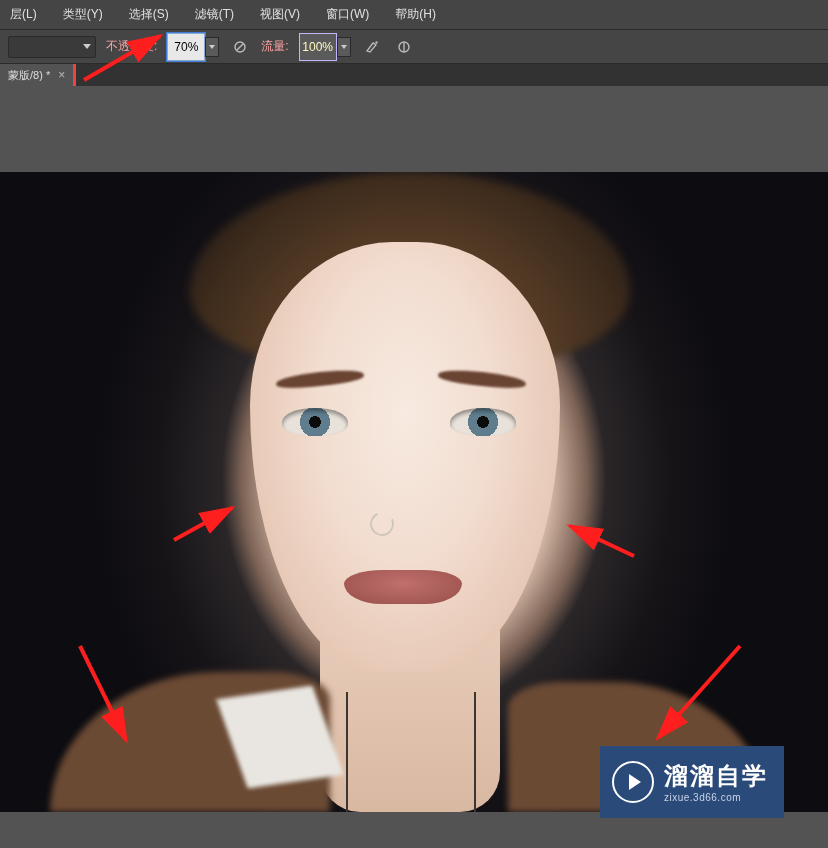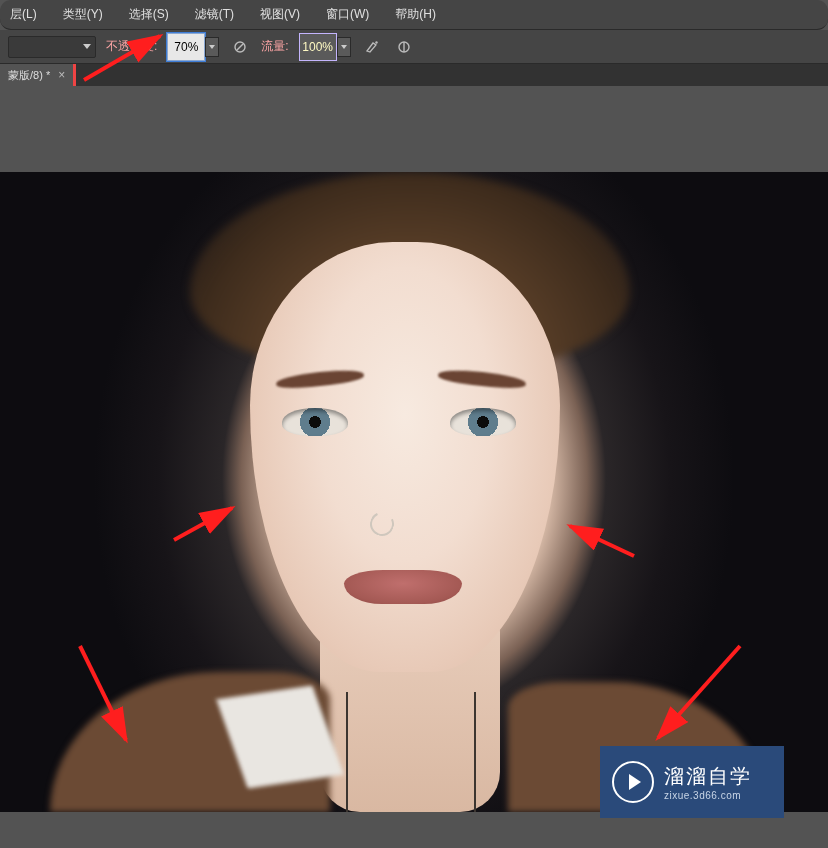--- a/index.html
+++ b/index.html
@@ -16,21 +16,20 @@
 
   
   .menu-bar {
     height: 30px;
     background: #454545;
     display: flex;
     align-items: center;
     padding: 0 6px;
     gap: 18px;
     border-bottom: 1px solid #2a2a2a;
-    border-radius: 11px;
   }
   .menu-item {
     color: #e0e0e0;
     cursor: default;
     padding: 4px 4px;
   }
 
   
   .options-bar {
     height: 34px;
@@ -275,21 +274,21 @@
   }
   .wm-logo::after {
     content: "";
     width: 0; height: 0;
     border-top: 8px solid transparent;
     border-bottom: 8px solid transparent;
     border-left: 12px solid #fff;
     margin-left: 3px;
   }
   .wm-text { display: flex; flex-direction: column; line-height: 1.3; }
-  .wm-title { font-size: 20px; font-weight: normal; letter-spacing: 2px; }
+  .wm-title { font-size: 24px; font-weight: bold; letter-spacing: 2px; }
   .wm-sub { font-size: 10px; color: #c7d4e6; letter-spacing: .5px; }
 </style>
 </head>
 <body>
 
 <div class="menu-bar">
   <div class="menu-item">层(L)</div>
   <div class="menu-item">类型(Y)</div>
   <div class="menu-item">选择(S)</div>
   <div class="menu-item">滤镜(T)</div>

